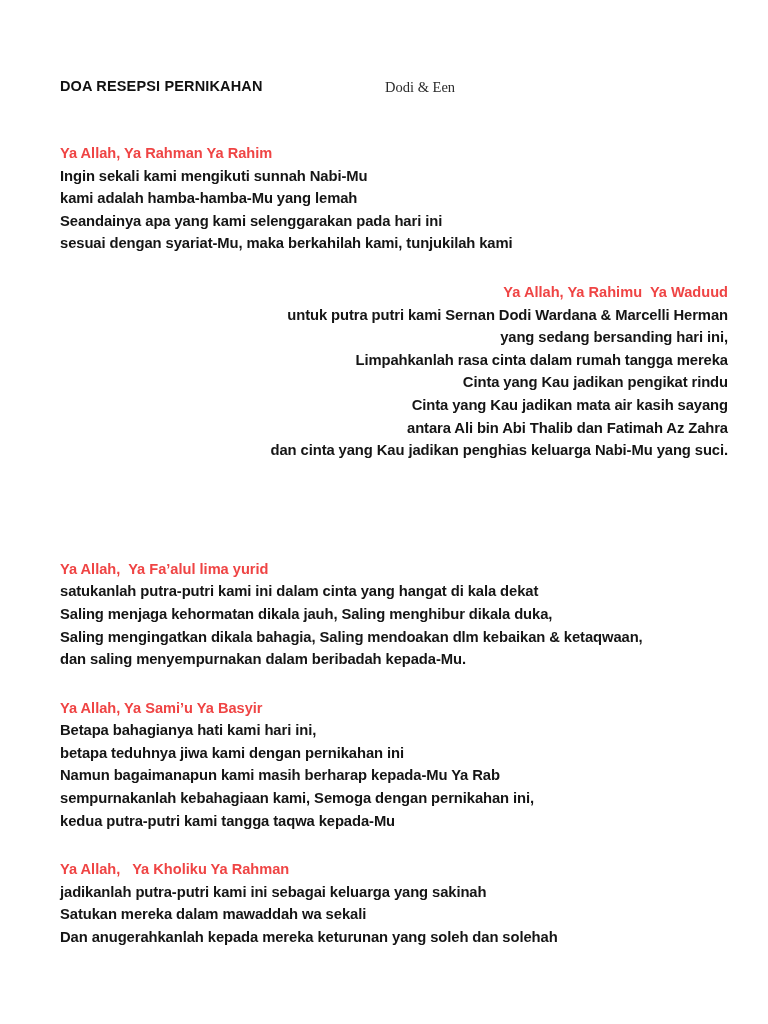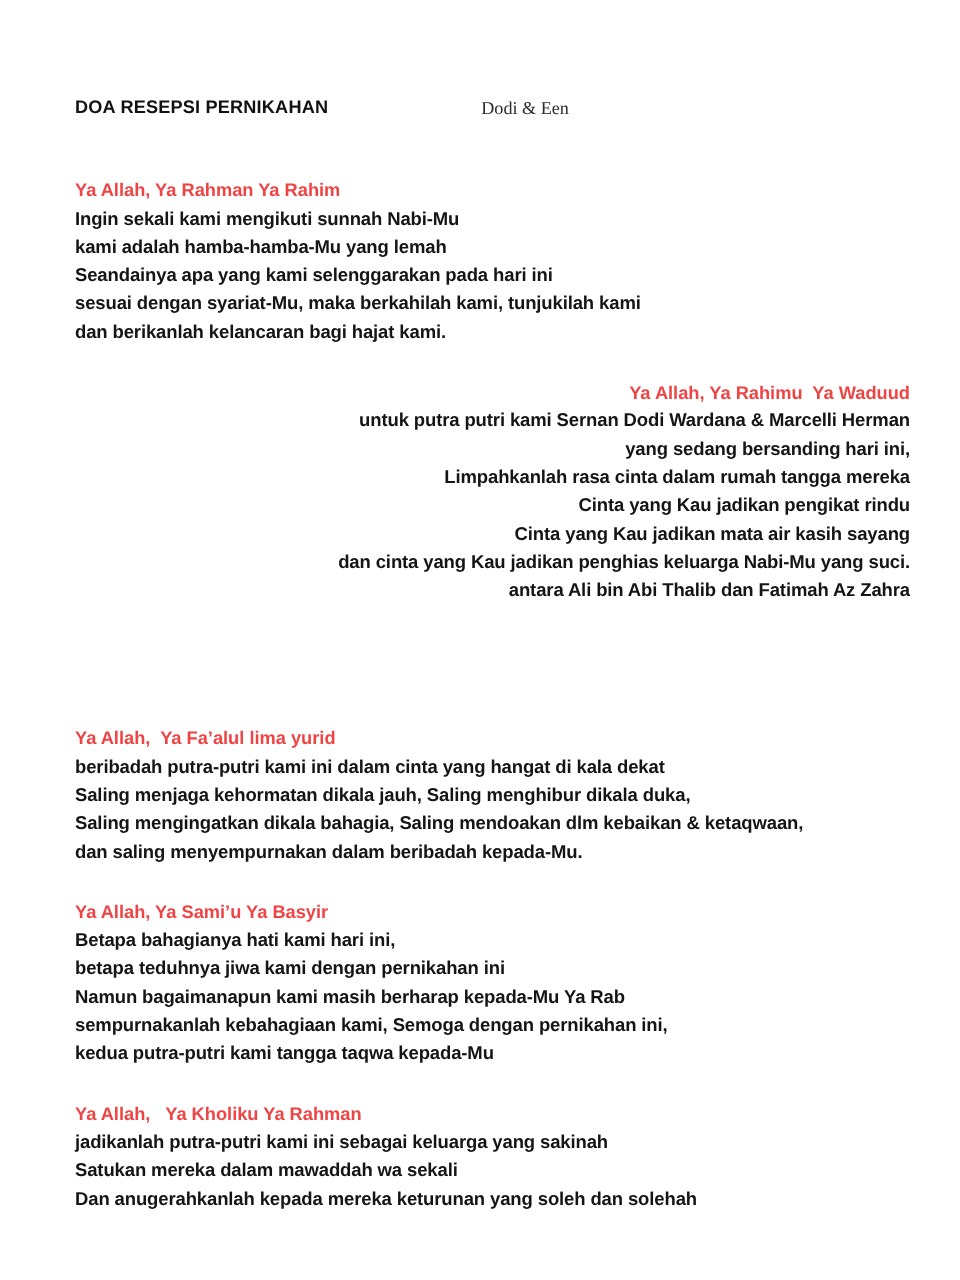--- a/index.html
+++ b/index.html
@@ -93,41 +93,40 @@
     <div class="couple-names">Dodi &amp; Een</div>
   </div>
 
   <div class="stanza">
     <div class="stanza-heading">Ya Allah, Ya Rahman Ya Rahim</div>
     <div class="stanza-lines">
       <div class="stanza-line">Ingin sekali kami mengikuti sunnah Nabi-Mu</div>
       <div class="stanza-line">kami adalah hamba-hamba-Mu yang lemah</div>
       <div class="stanza-line">Seandainya apa yang kami selenggarakan pada hari ini</div>
       <div class="stanza-line">sesuai dengan syariat-Mu, maka berkahilah kami, tunjukilah kami</div>
-      <div class="stanza-line">dan berikanlah kelancaran bagi hajat kami.</div>
     </div>
   </div>
 
   <div class="stanza gap-after">
     <div class="stanza-heading">Ya Allah, Ya Rahimu  Ya Waduud</div>
     <div class="stanza-lines">
       <div class="stanza-line">untuk putra putri kami Sernan Dodi Wardana &amp; Marcelli Herman</div>
       <div class="stanza-line">yang sedang bersanding hari ini,</div>
       <div class="stanza-line">Limpahkanlah rasa cinta dalam rumah tangga mereka</div>
       <div class="stanza-line">Cinta yang Kau jadikan pengikat rindu</div>
       <div class="stanza-line">Cinta yang Kau jadikan mata air kasih sayang</div>
+      <div class="stanza-line">antara Ali bin Abi Thalib dan Fatimah Az Zahra</div>
       <div class="stanza-line">dan cinta yang Kau jadikan penghias keluarga Nabi-Mu yang suci.</div>
-      <div class="stanza-line">antara Ali bin Abi Thalib dan Fatimah Az Zahra</div>
     </div>
   </div>
 
   <div class="stanza">
     <div class="stanza-heading">Ya Allah,  Ya Fa’alul lima yurid</div>
     <div class="stanza-lines">
-      <div class="stanza-line">beribadah putra-putri kami ini dalam cinta yang hangat di kala dekat</div>
+      <div class="stanza-line">satukanlah putra-putri kami ini dalam cinta yang hangat di kala dekat</div>
       <div class="stanza-line">Saling menjaga kehormatan dikala jauh, Saling menghibur dikala duka,</div>
       <div class="stanza-line">Saling mengingatkan dikala bahagia, Saling mendoakan dlm kebaikan &amp; ketaqwaan,</div>
       <div class="stanza-line">dan saling menyempurnakan dalam beribadah kepada-Mu.</div>
     </div>
   </div>
 
   <div class="stanza">
     <div class="stanza-heading">Ya Allah, Ya Sami’u Ya Basyir</div>
     <div class="stanza-lines">
       <div class="stanza-line">Betapa bahagianya hati kami hari ini,</div>

